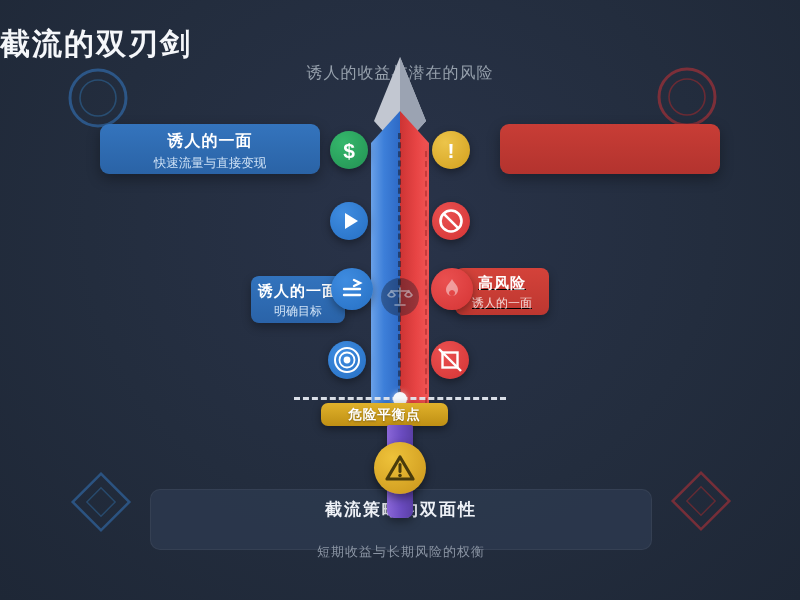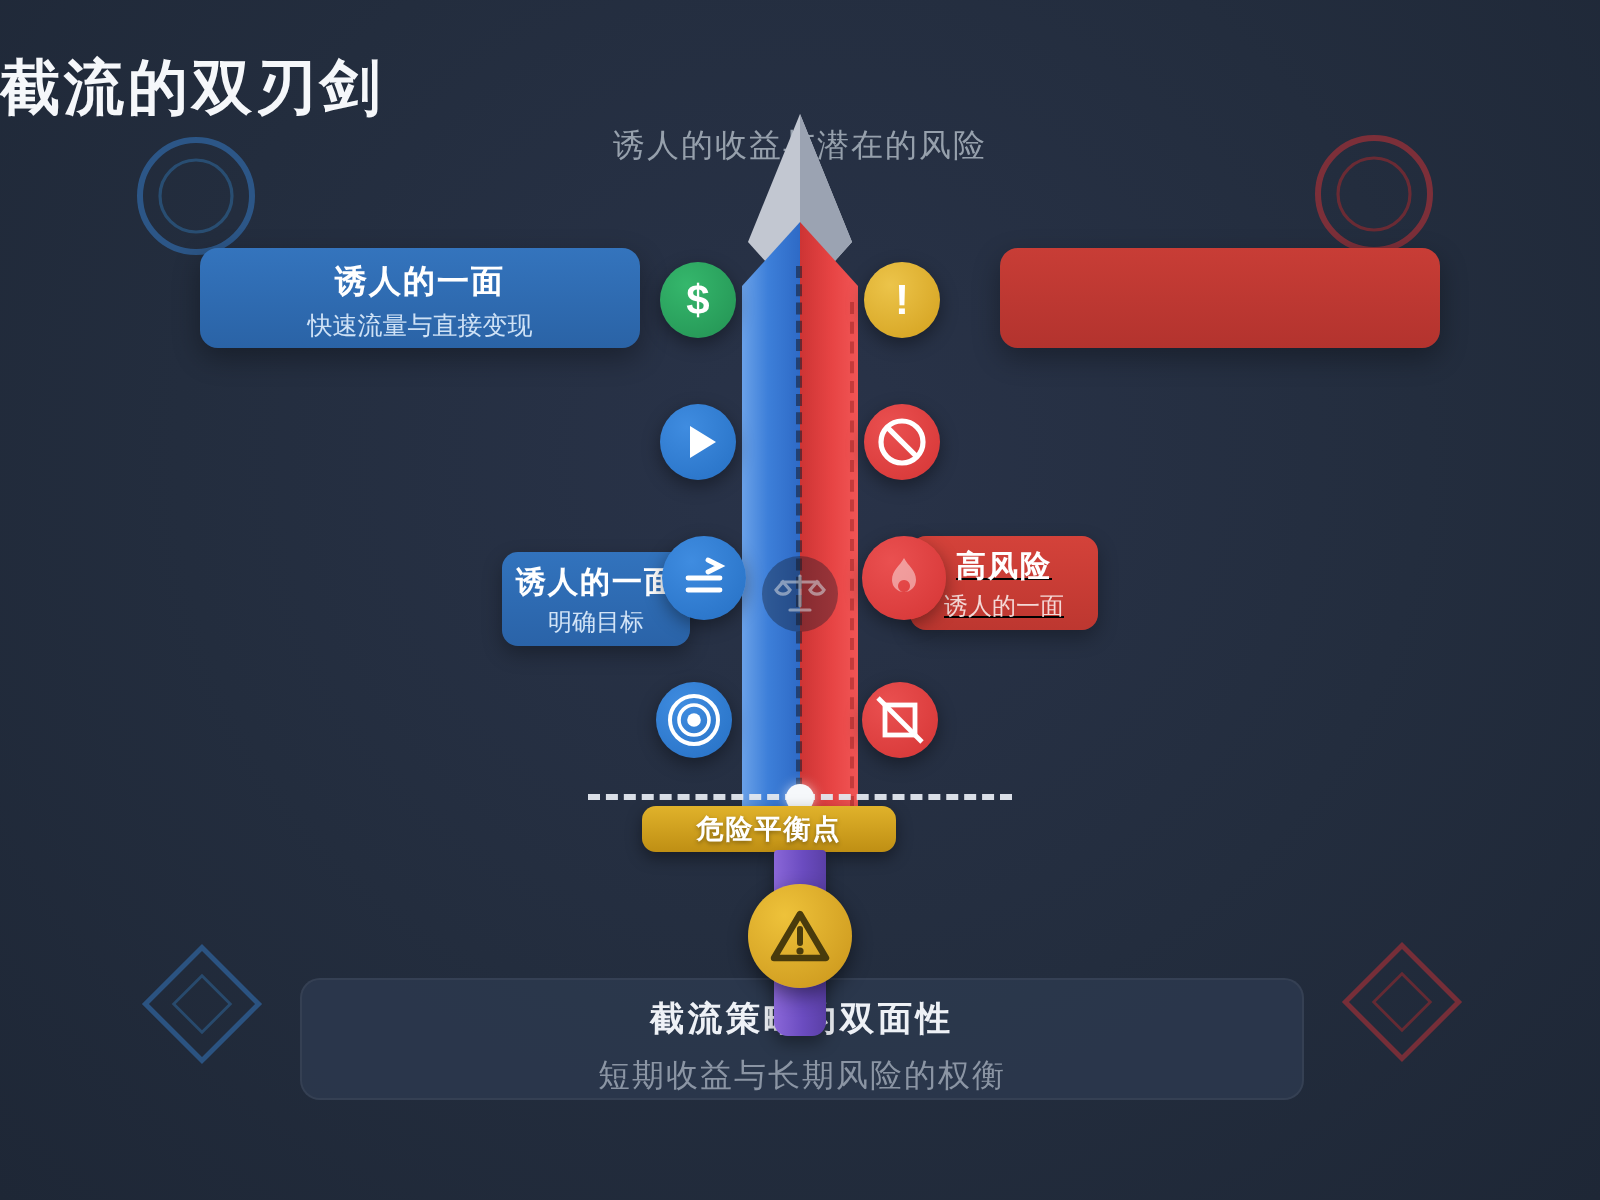--- a/index.html
+++ b/index.html
@@ -77,21 +77,21 @@
   .handle{left:387px;top:425px;width:26px;height:93px;z-index:11;
     background:linear-gradient(90deg,#8a67d8,#6b4cc0 55%,#5a3fa6);
     border-radius:2px 2px 7px 7px;box-shadow:0 4px 8px rgba(0,0,0,.35);}
   .pommel{left:374px;top:442px;width:52px;height:52px;border-radius:50%;z-index:12;
     background:radial-gradient(circle at 35% 30%,#eec23a,#c9941a);
     box-shadow:0 4px 10px rgba(0,0,0,.45);display:flex;align-items:center;justify-content:center;}
   
   .panel{left:150px;top:489px;width:500px;height:59px;border-radius:10px;z-index:10;
     background:rgba(45,58,79,.78);border:1px solid rgba(255,255,255,.05);text-align:center;}
   .panel .p-title{margin-top:8px;font-size:17px;font-weight:bold;color:#eef1f6;letter-spacing:2px;}
-  .panel .p-sub{margin-top:7px;font-size:16px;color:#8b95a4;letter-spacing:1px;}
+  .panel .p-sub{margin-top:22px;font-size:13px;color:#8b95a4;letter-spacing:1px;}
 </style>
 </head>
 <body>
 
 <div id="stage">
 
   <svg class="abs deco" style="left:60px;top:60px;" width="80" height="80">
     <circle cx="38" cy="38" r="28" fill="none" stroke="#2e5e94" stroke-width="3" opacity=".85"></circle>
     <circle cx="38" cy="38" r="18" fill="none" stroke="#2b567f" stroke-width="1.6" opacity=".8"></circle>
   </svg>

